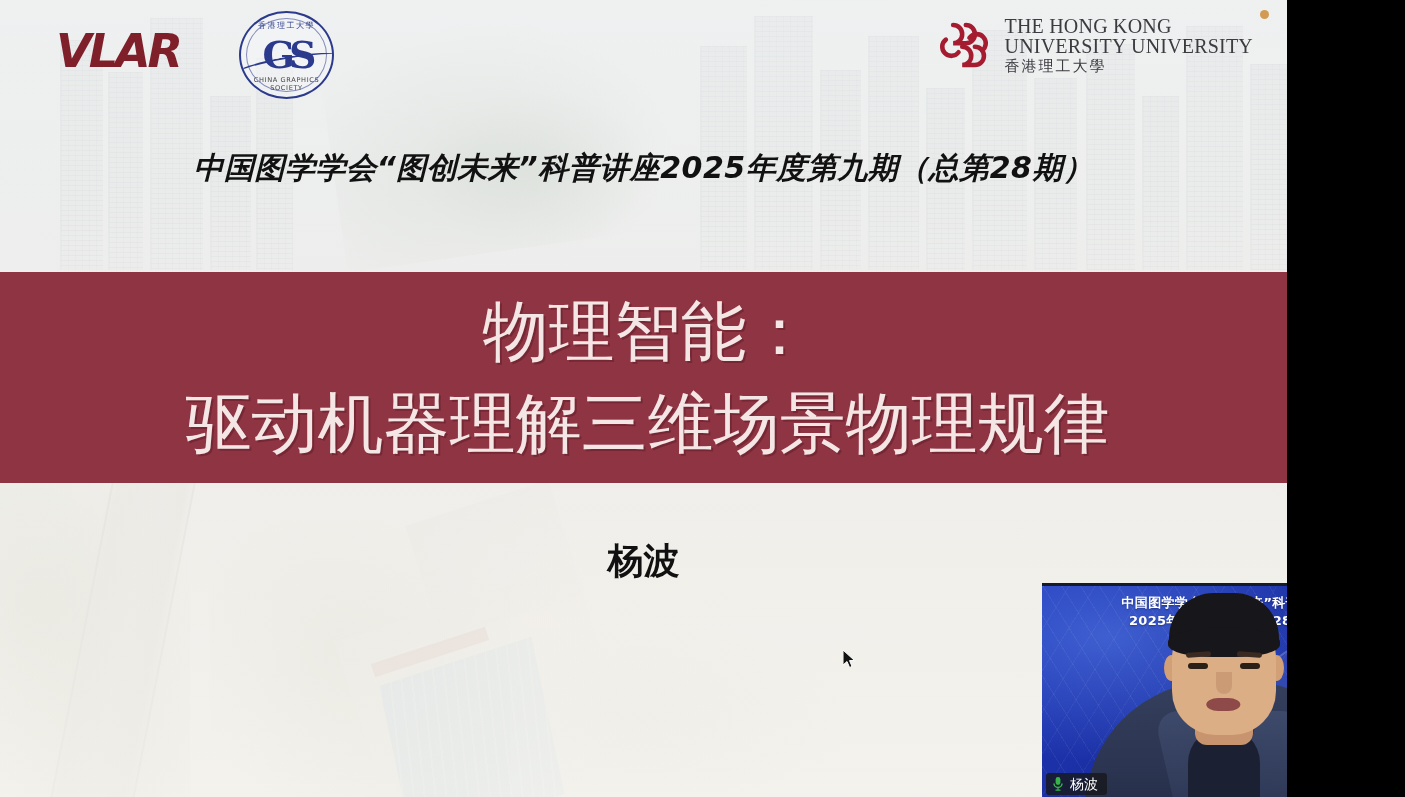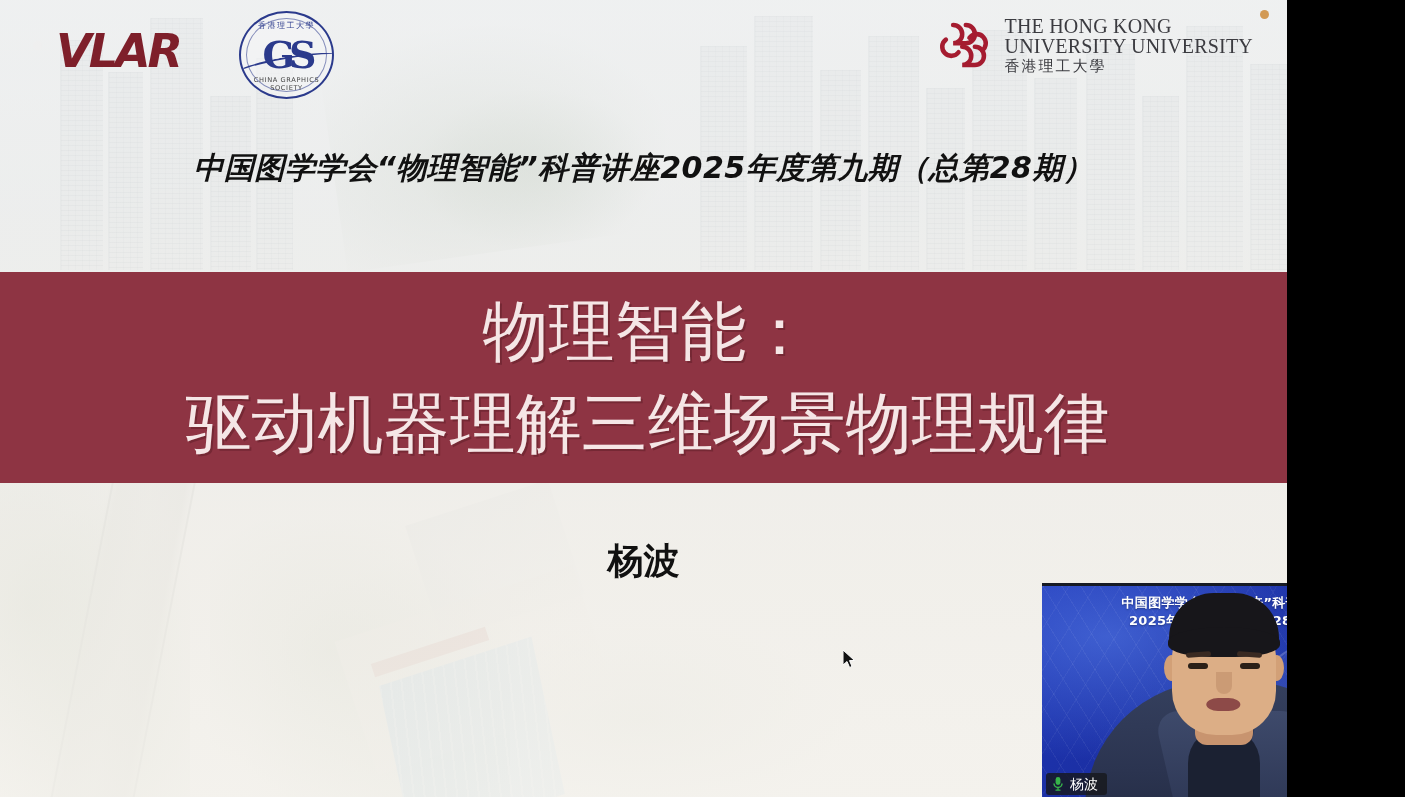--- a/index.html
+++ b/index.html
@@ -570,21 +570,21 @@
     </svg>
     <div class="polyu-text">
       <div class="polyu-l1">THE HONG KONG</div>
       <div class="polyu-l2">UNIVERSITY UNIVERSITY</div>
       <div class="polyu-cn">香港理工大學</div>
     </div>
   </div>
 
   <div class="corner-dot"></div>
 
-  <div class="event-line">中国图学学会“物理智能”科普讲座2025年度第九期（总第28期）</div>
+  <div class="event-line">中国图学学会“图创未来”科普讲座2025年度第九期（总第28期）</div>
 
   <div class="banner">
     <div class="banner-l1">物理智能：</div>
     <div class="banner-l2">驱动机器理解三维场景物理规律</div>
   </div>
 
   <div class="speaker">杨波</div>
 
   <svg class="cursor" viewBox="0 0 14 20">
     <polygon points="0,0 0,15 4,11.5 6.6,17.5 9,16.4 6.5,10.6 11.5,10.5" fill="#111" stroke="#fff" stroke-width="1"></polygon>

